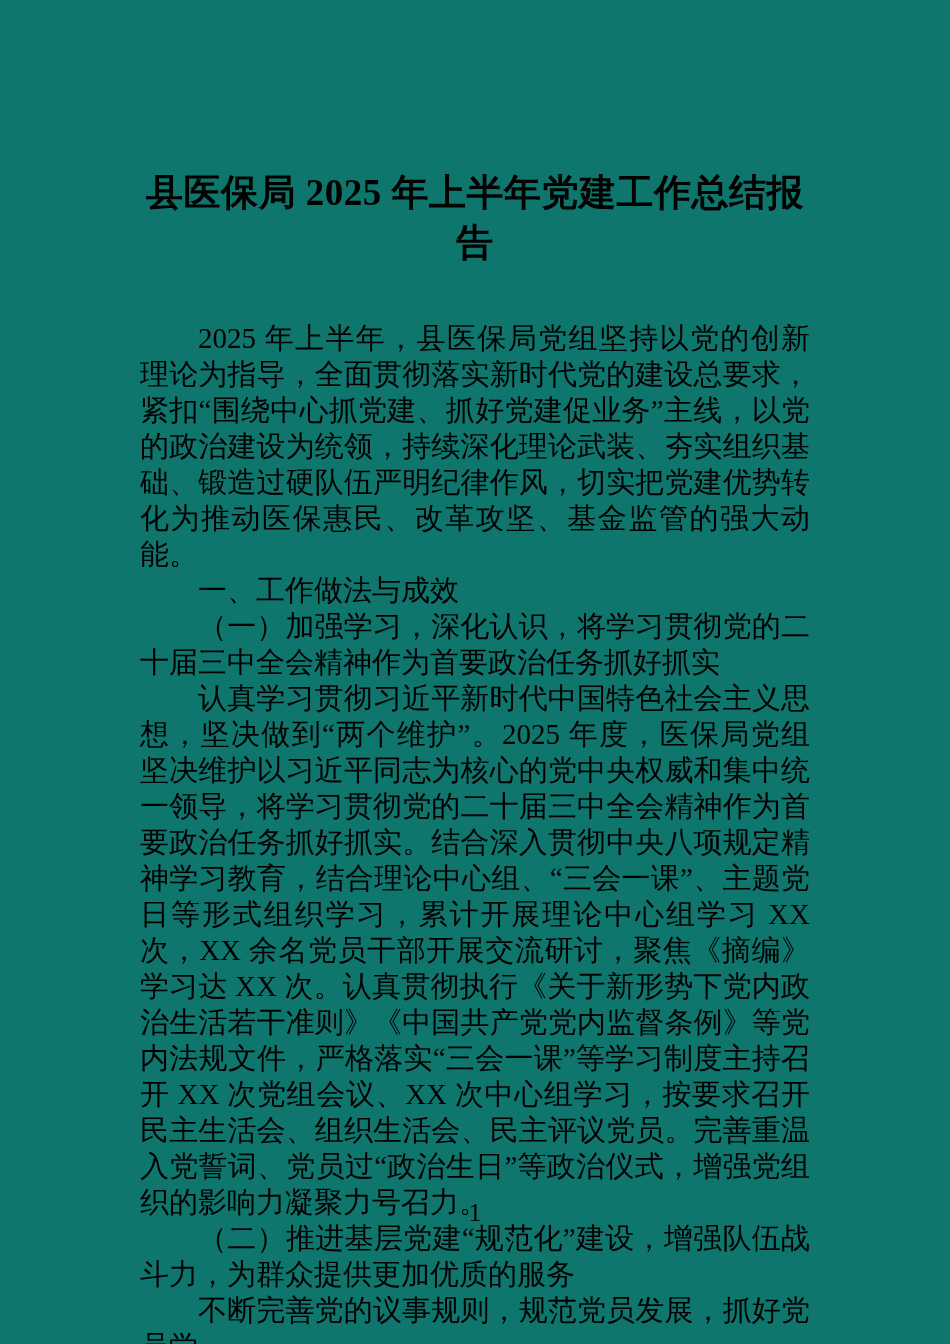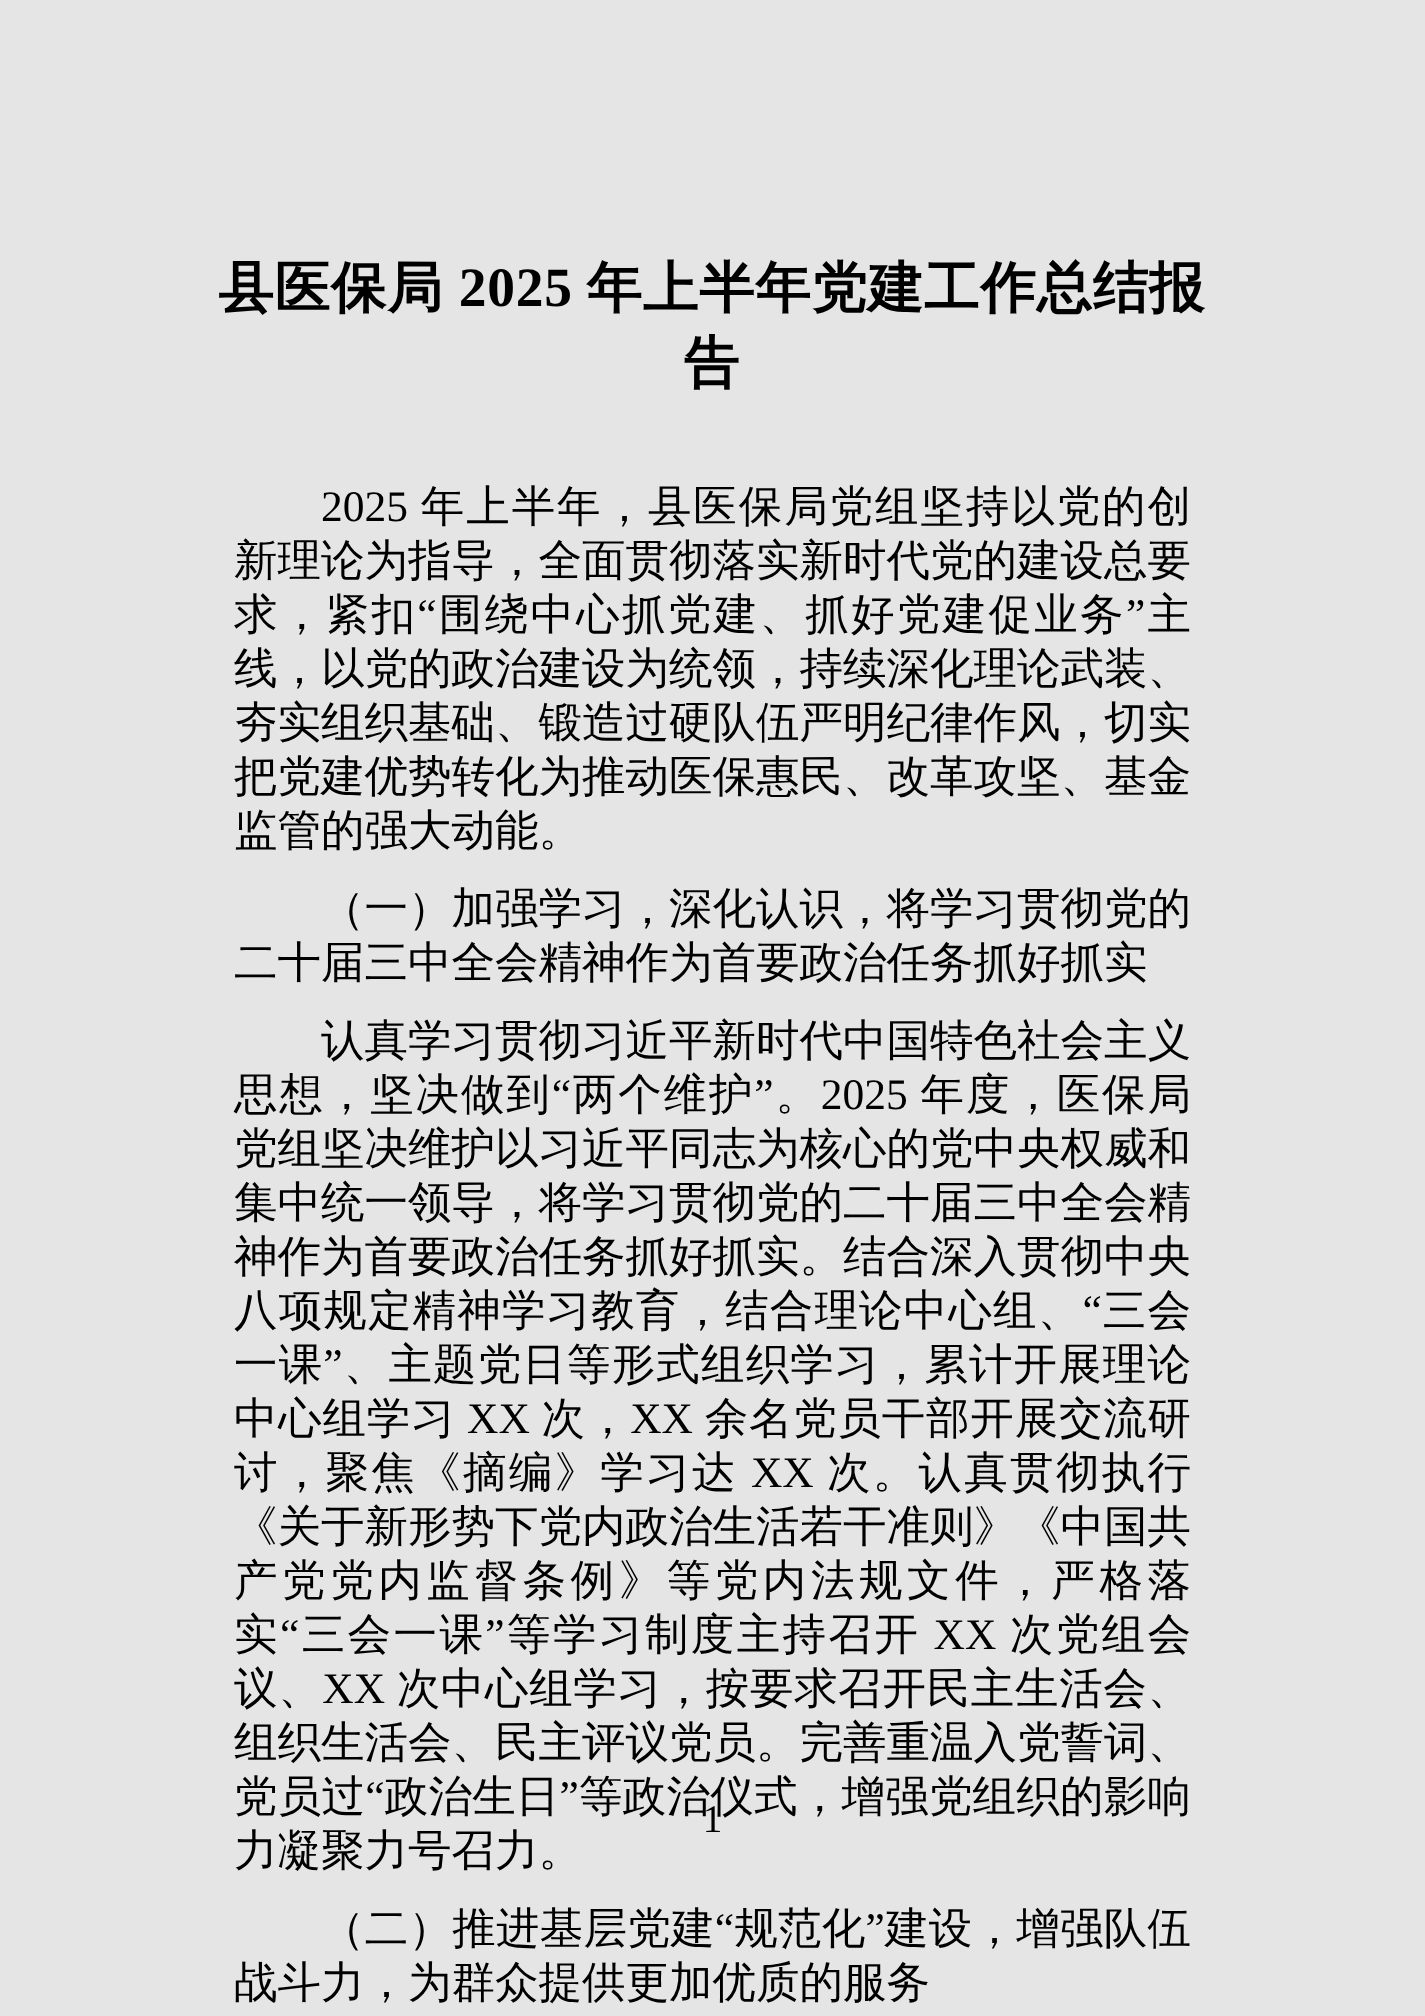--- a/index.html
+++ b/index.html
@@ -6,39 +6,39 @@
   html, body {
     margin: 0;
     padding: 0;
     background: #ffffff;
   }
   .page {
     position: relative;
     width: 950px;
     height: 1344px;
     margin: 0 auto;
-    background: #e5e5e5;
+    background: #0f766e;
     color: #000000;
     font-family: "Liberation Serif", "DejaVu Serif", serif;
     padding: 168px 140px 0 140px;
     overflow: hidden;
   }
   .doc-title {
     margin: 0 0 52px 0;
     font-size: 37px;
     font-weight: bold;
     line-height: 1.35;
     text-align: center;
     letter-spacing: 0.5px;
   }
   .doc-body {
     width: 670px;
   }
   .doc-body p {
-    margin: 16px;
+    margin: 0;
     font-size: 29px;
     line-height: 36px;
     text-align: justify;
     text-justify: inter-ideograph;
     text-indent: 2em;
   }
   .page-number {
     position: absolute;
     left: 0;
     right: 0;
@@ -50,20 +50,21 @@
   }
 </style>
 </head>
 <body>
 
 <div class="page">
   <h1 class="doc-title">县医保局 2025 年上半年党建工作总结报告</h1>
 
   <div class="doc-body">
       <p class="para body">2025 年上半年，县医保局党组坚持以党的创新理论为指导，全面贯彻落实新时代党的建设总要求，紧扣“围绕中心抓党建、抓好党建促业务”主线，以党的政治建设为统领，持续深化理论武装、夯实组织基础、锻造过硬队伍严明纪律作风，切实把党建优势转化为推动医保惠民、改革攻坚、基金监管的强大动能。</p>
+      <p class="para body">一、工作做法与成效</p>
       <p class="para body">（一）加强学习，深化认识，将学习贯彻党的二十届三中全会精神作为首要政治任务抓好抓实</p>
       <p class="para body">认真学习贯彻习近平新时代中国特色社会主义思想，坚决做到“两个维护”。2025 年度，医保局党组坚决维护以习近平同志为核心的党中央权威和集中统一领导，将学习贯彻党的二十届三中全会精神作为首要政治任务抓好抓实。结合深入贯彻中央八项规定精神学习教育，结合理论中心组、“三会一课”、主题党日等形式组织学习，累计开展理论中心组学习 XX 次，XX 余名党员干部开展交流研讨，聚焦《摘编》学习达 XX 次。认真贯彻执行《关于新形势下党内政治生活若干准则》《中国共产党党内监督条例》等党内法规文件，严格落实“三会一课”等学习制度主持召开 XX 次党组会议、XX 次中心组学习，按要求召开民主生活会、组织生活会、民主评议党员。完善重温入党誓词、党员过“政治生日”等政治仪式，增强党组织的影响力凝聚力号召力。</p>
       <p class="para body">（二）推进基层党建“规范化”建设，增强队伍战斗力，为群众提供更加优质的服务</p>
       <p class="para body">不断完善党的议事规则，规范党员发展，抓好党员学</p>
     </div>
 
   <div class="page-number">1</div>
 </div>
 
 </body></html>

